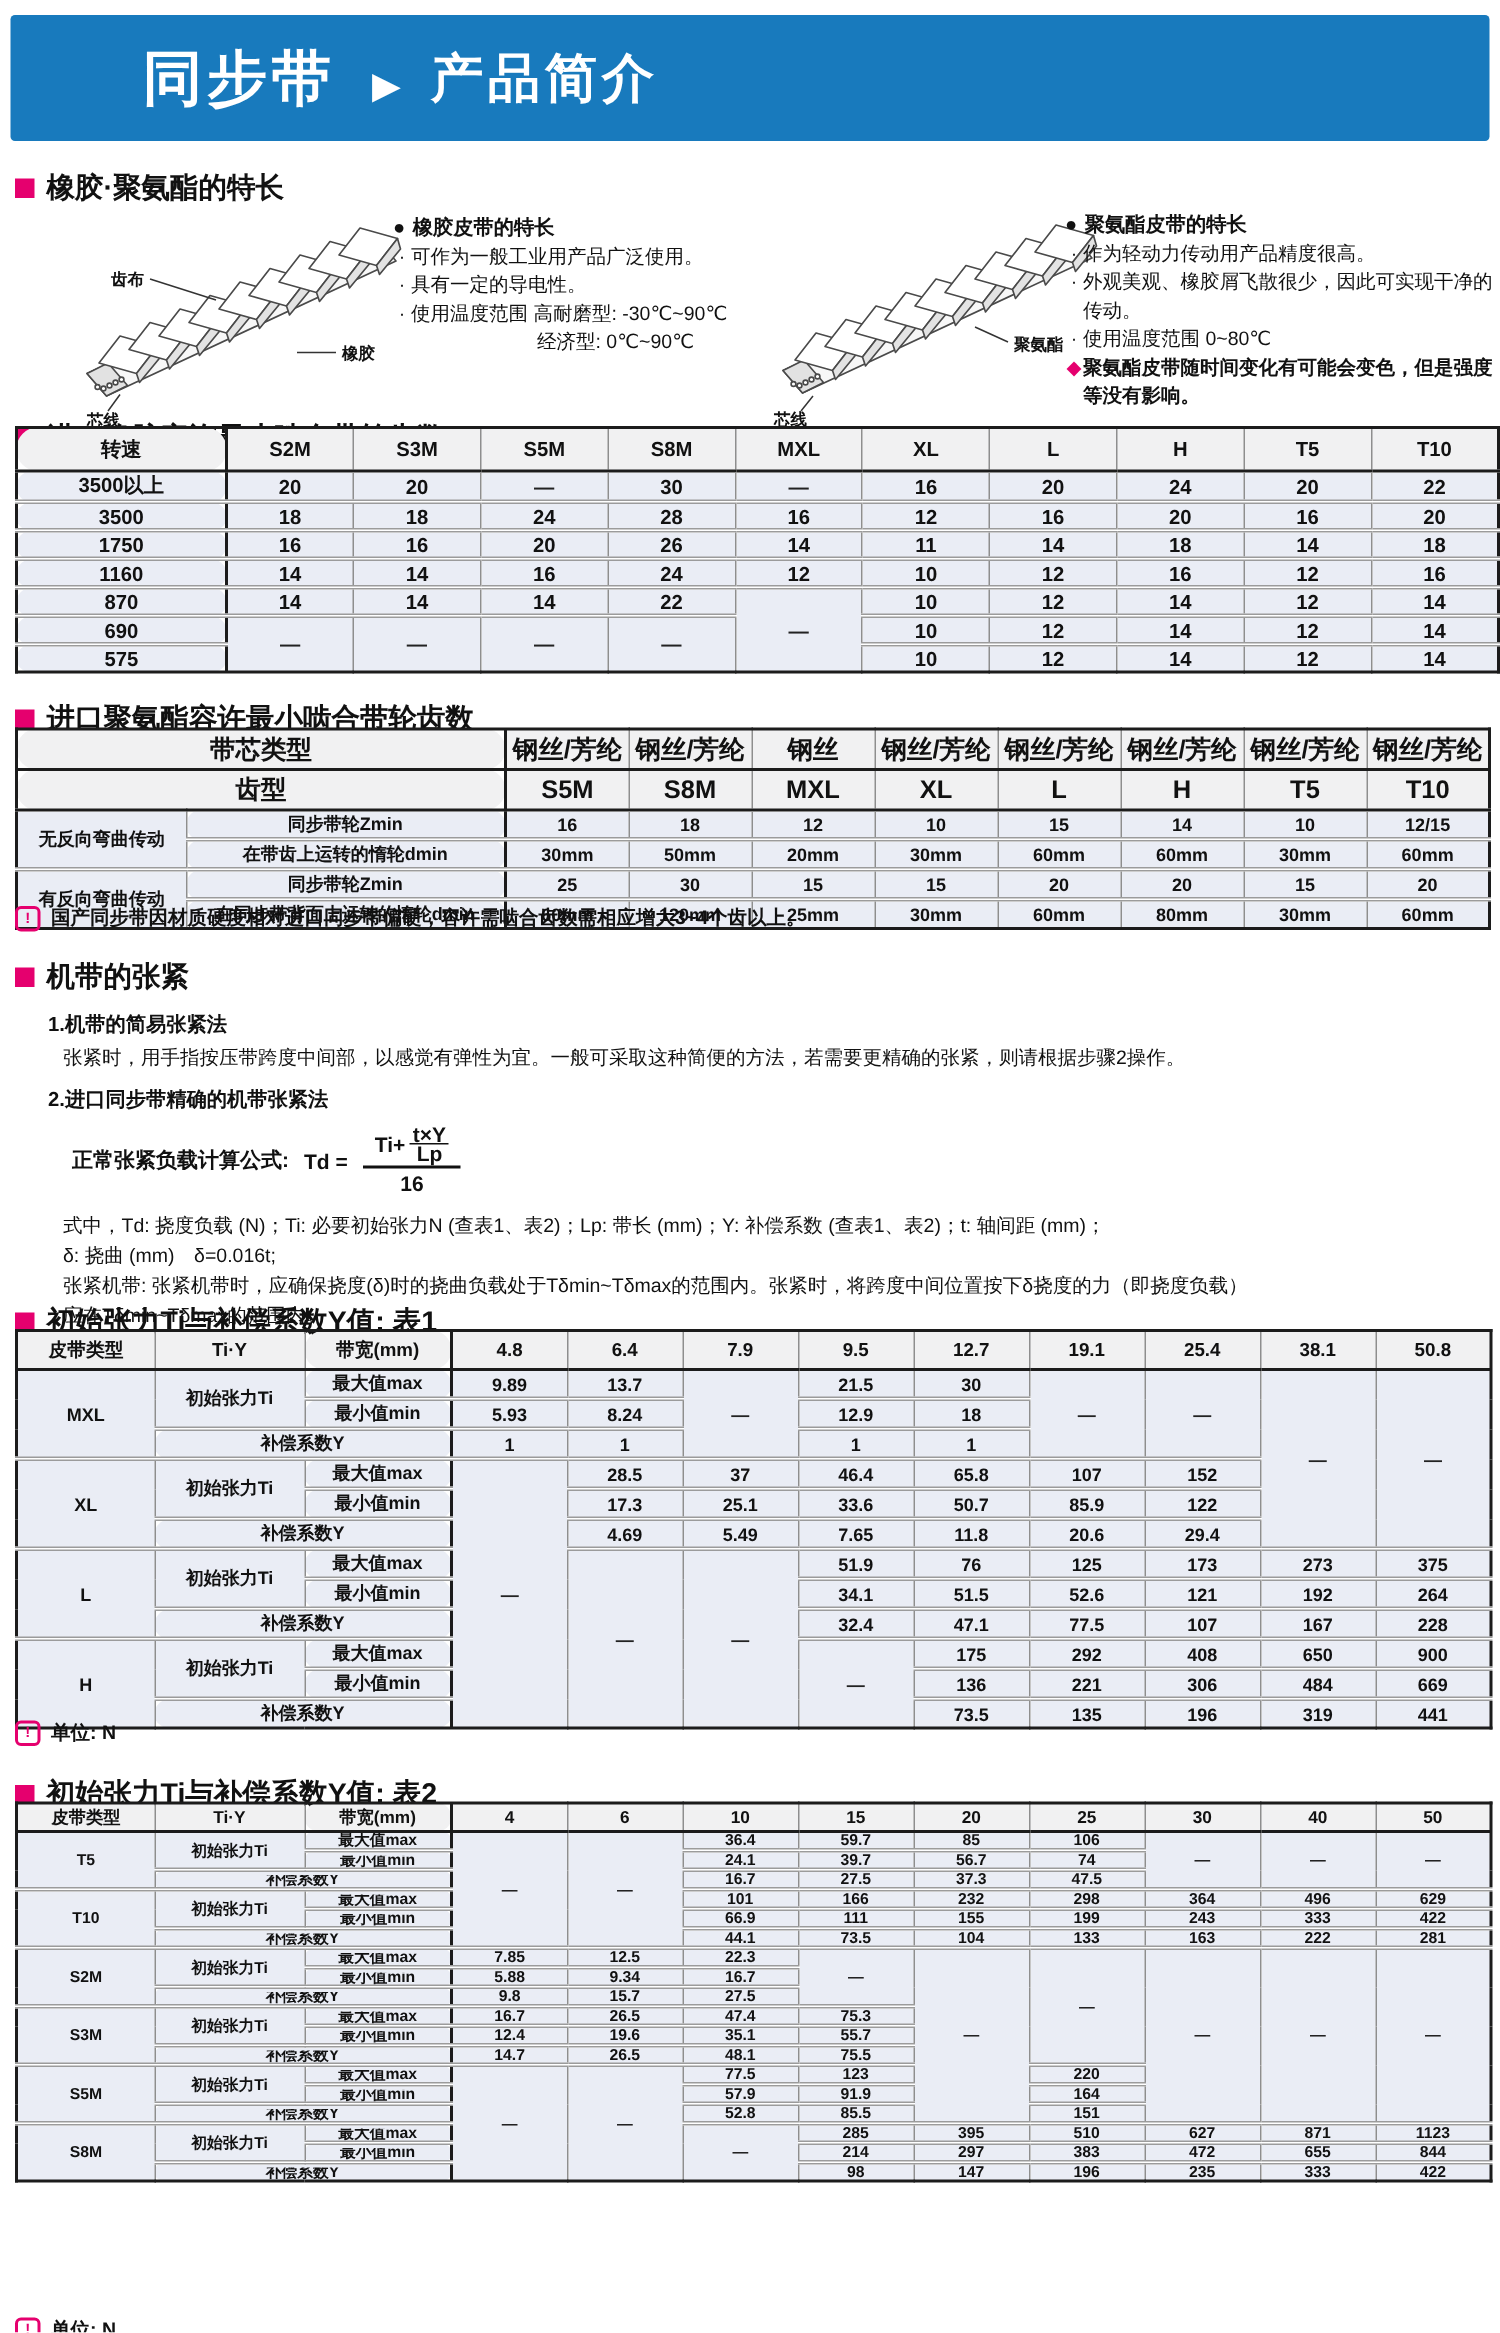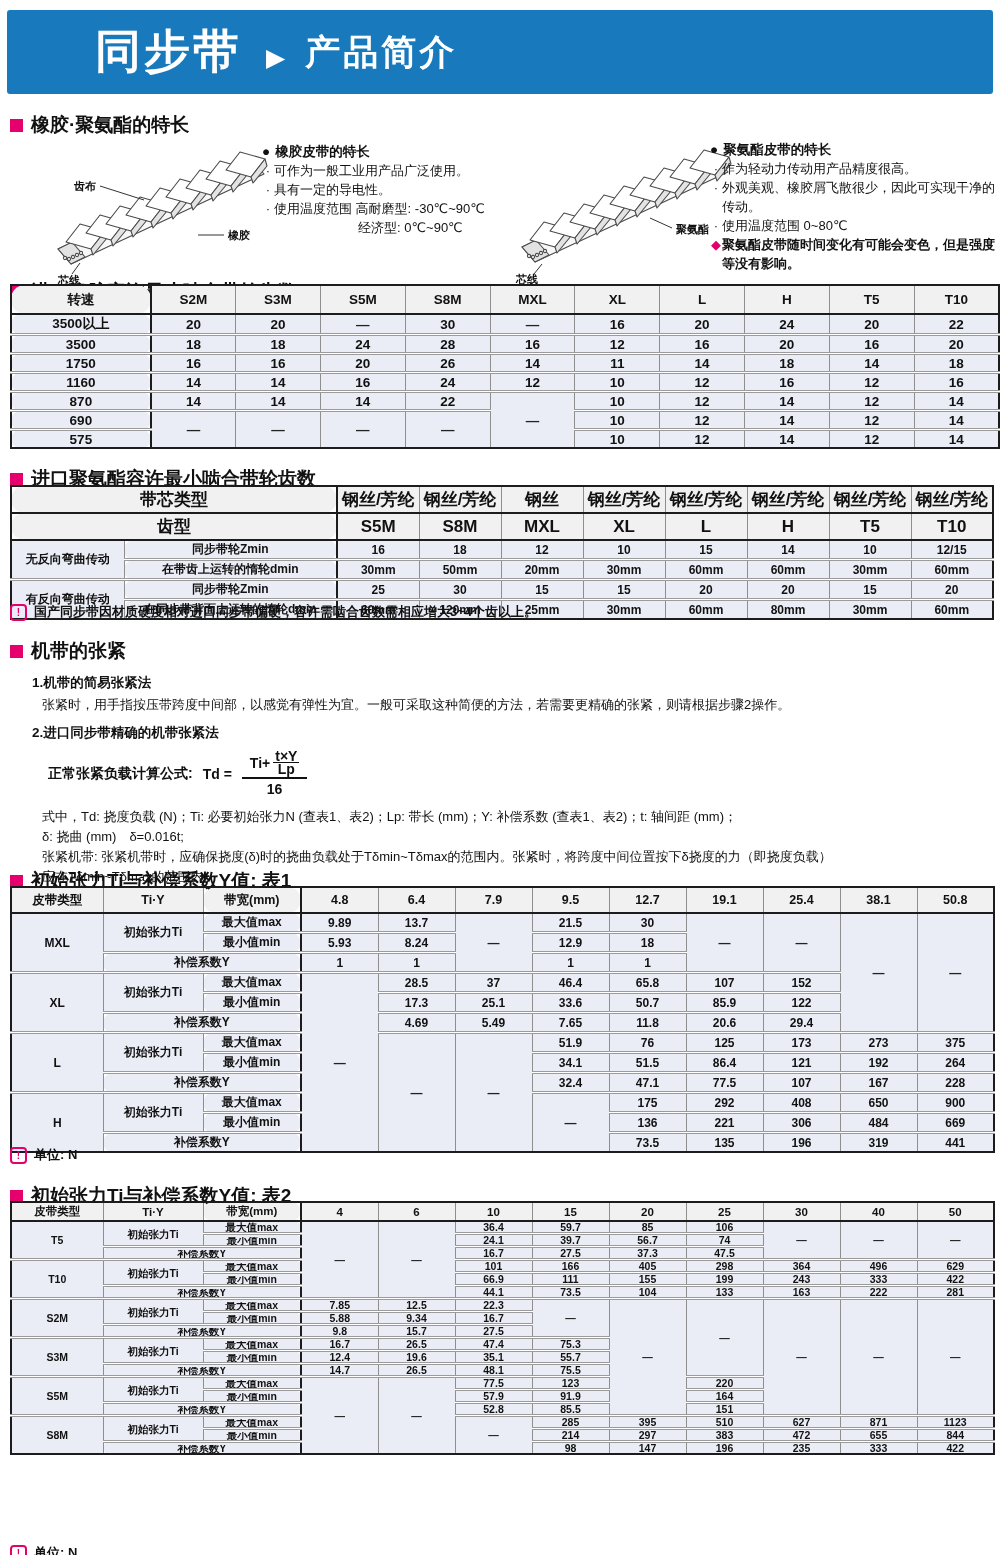--- a/index.html
+++ b/index.html
@@ -1,21 +1,21 @@
 <!DOCTYPE html>
 <html><head>
 <meta charset="utf-8">
 <style>
   html,body{margin:0;padding:0;background:#fff;color:#111;font-family:"Liberation Sans","DejaVu Sans",sans-serif;}
   #page{position:relative;width:1000px;height:1555px;overflow:hidden;background:#fff;}
 
   
   .banner{position:absolute;left:7px;right:7px;top:10px;height:84px;background:#187abd;border-radius:3px;
           display:flex;align-items:center;padding-left:88px;box-sizing:border-box;color:#fff;}
-  .banner .t1{font-size:46px;font-weight:bold;letter-spacing:3px;}
+  .banner .t1{font-size:40px;font-weight:bold;letter-spacing:3px;}
   .banner .arr{font-size:25px;margin:10px 0 0 24px;}
   .banner .t2{font-size:35px;font-weight:bold;margin-left:20px;letter-spacing:3px;}
 
   
   .sec-title{display:flex;align-items:center;gap:8px;font-weight:bold;font-size:19px;}
   .sq{width:13px;height:13px;background:#e5006e;flex:0 0 13px;}
   .note{display:flex;align-items:center;gap:7px;font-weight:bold;font-size:13px;}
   .note-icon{width:13px;height:13px;border:2px solid #e5006e;border-radius:4px;color:#e5006e;
              font-size:10px;font-weight:bold;display:flex;align-items:center;justify-content:center;flex:0 0 13px;}
 
@@ -550,21 +550,21 @@
             <td>76</td>
             <td>125</td>
             <td>173</td>
             <td>273</td>
             <td>375</td>
           </tr>
           <tr>
             <td class="b">最小值min</td>
             <td>34.1</td>
             <td>51.5</td>
-            <td>86.4</td>
+            <td>52.6</td>
             <td>121</td>
             <td>192</td>
             <td>264</td>
           </tr>
           <tr>
             <td colspan="2" class="b">补偿系数Y</td>
             <td>32.4</td>
             <td>47.1</td>
             <td>77.5</td>
             <td>107</td>
@@ -670,21 +670,21 @@
             <td>27.5</td>
             <td>37.3</td>
             <td>47.5</td>
           </tr>
           <tr>
             <td rowspan="3">T10</td>
             <td rowspan="2">初始张力Ti</td>
             <td class="b">最大值max</td>
             <td>101</td>
             <td>166</td>
-            <td>405</td>
+            <td>232</td>
             <td>298</td>
             <td>364</td>
             <td>496</td>
             <td>629</td>
           </tr>
           <tr>
             <td class="b">最小值min</td>
             <td>66.9</td>
             <td>111</td>
             <td>155</td>

